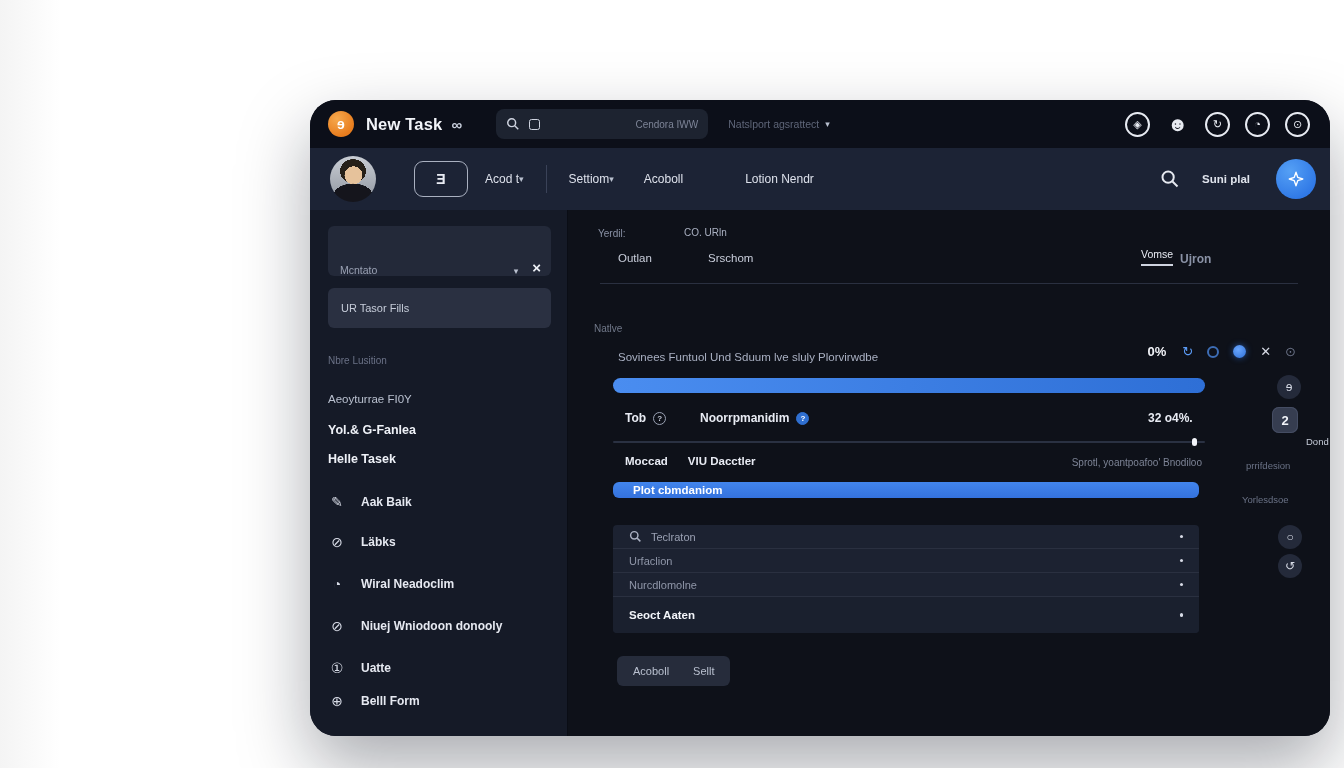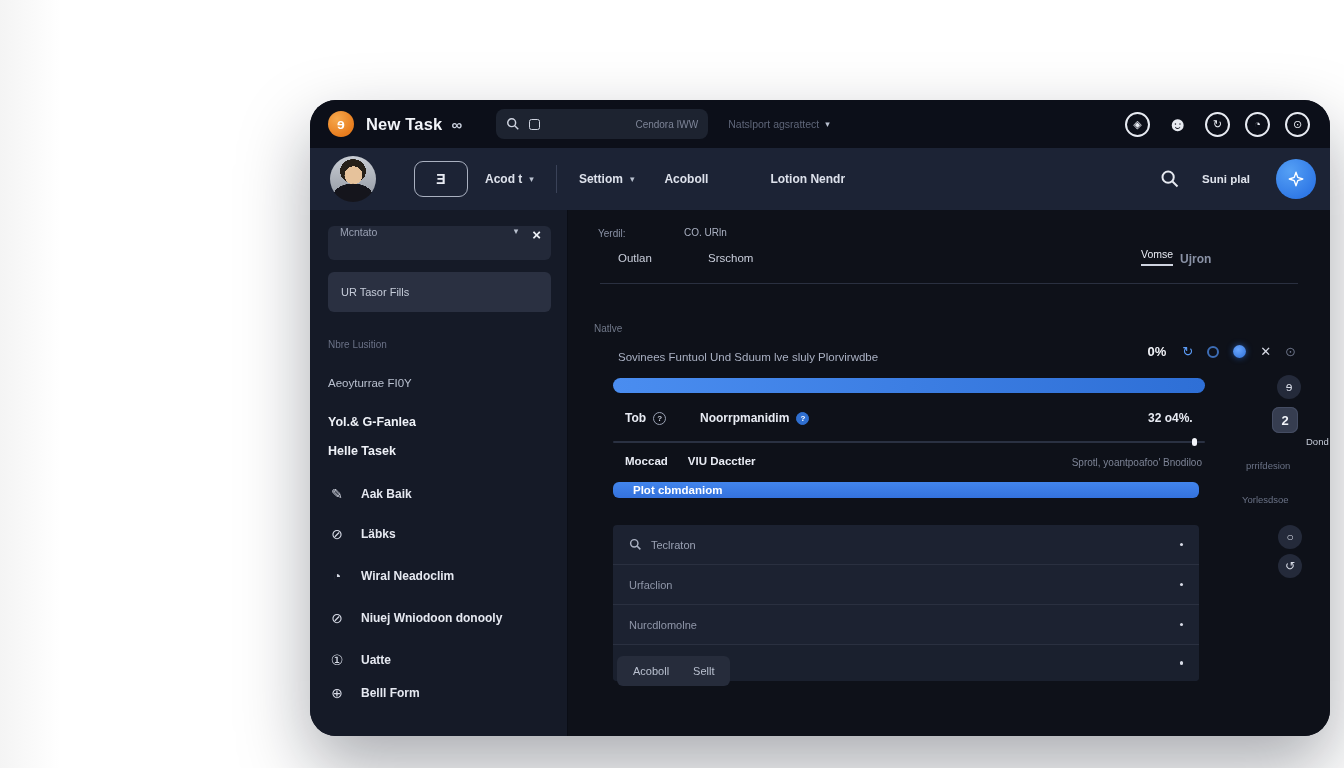--- a/index.html
+++ b/index.html
@@ -28,44 +28,44 @@
   
   .toolbar { height:62px; background:#1c2335; display:flex; align-items:center; padding:0 14px 0 20px; flex:0 0 auto; }
   .avatar { width:46px; height:46px; border-radius:50%; flex:0 0 auto;
             background:
               radial-gradient(ellipse 20px 13px at 50% 88%, #15151c 0 99%, transparent 100%),
               radial-gradient(circle 9px at 51% 42%, #e6c29b 0 99%, transparent 100%),
               radial-gradient(ellipse 13px 12px at 50% 33%, #262019 0 99%, transparent 100%),
               linear-gradient(180deg,#c9cdd4,#8f959f); }
   .outline-btn { width:54px; height:36px; border:1.5px solid #a9b0c0; border-radius:9px; margin-left:38px;
                  display:grid; place-items:center; color:#e8ebf3; font-size:14px; font-weight:bold; }
-  .tb-item { color:#dde1eb; font-size:12px; font-weight:bold; display:flex; align-items:center; gap:7px; }
+  .tb-item { color:#dde1eb; font-size:12px; font-weight:normal; display:flex; align-items:center; }
   .caret { font-size:9px; color:#b9c0cf; }
   .v-div { width:1px; height:28px; background:#3a4258; margin:0 22px; }
   .tb-right { margin-left:auto; display:flex; align-items:center; }
   .suni { color:#dfe3ec; font-size:11.5px; font-weight:bold; margin-left:22px; }
   .fab { width:40px; height:40px; border-radius:50%; margin-left:26px;
          background:radial-gradient(circle at 35% 30%,#55a0f5,#2f78e6 75%); display:grid; place-items:center; }
 
   
   .body { flex:1; display:flex; min-height:0; }
   .sidebar { width:258px; flex:0 0 auto; background:#151a27; border-right:1px solid #0a0d15; padding:16px 16px 0 18px; }
   .main { flex:1; position:relative; background:#0e1119; }
 
   
-  .sb-select { height:34px; background:#232939; border-radius:6px; display:flex; align-items:flex-start; padding:0 10px 0 12px; }
+  .sb-select { height:50px; background:#232939; border-radius:6px; display:flex; align-items:flex-end; padding:0 10px 0 12px; }
   .sb-select .val { color:#9aa1b3; font-size:10.5px; }
   .sb-select .caret { margin-left:auto; }
   .sb-select .close { color:#eef1f7; font-size:15px; font-weight:bold; margin-left:14px; }
   .sb-panel { margin-top:12px; border-radius:6px; overflow:hidden; }
   .sb-row1 { height:40px; background:#2a3041; display:flex; align-items:center; padding:0 13px; color:#c6ccd9; font-size:11px; }
   .sb-row2 { height:36px; background:#1e2432; display:flex; align-items:center; padding:0 13px; color:#8f96a8; font-size:10.5px; }
   .sb-section { margin-top:27px; color:#6a7186; font-size:10px; }
   .sb-sub { margin-top:27px; color:#b9c0cf; font-size:11.5px; }
-  .sb-group { margin-top:26px; color:#eef1f7; font-size:12.5px; font-weight:bold; }
+  .sb-group { margin-top:18px; color:#eef1f7; font-size:12.5px; font-weight:bold; }
   .sb-group + .sb-group { margin-top:15px; }
   .sb-items { margin-top:28px; }
   .sb-item { display:flex; align-items:center; gap:15px; color:#e6e9f1; font-size:12px; font-weight:bold; margin-top:24px; }
   .sb-item .ico { width:18px; color:#d7dbe6; font-size:14px; font-weight:normal; text-align:center; }
   .sb-item.tight { margin-top:17px; }
 
   
   .abs { position:absolute; }
   .meta-label { color:#8a92a6; font-size:10px; }
   .meta-val { color:#aab1c2; font-size:10px; }
@@ -89,21 +89,21 @@
            display:grid; place-items:center; }
   .qmark.fill { background:#2f6fd0; border-color:#2f6fd0; color:#fff; }
   .pct2 { color:#e8ebf3; font-size:12px; font-weight:bold; }
   .slider { height:2px; background:#2a3142; border-radius:2px; }
   .slider .knob { position:absolute; right:8px; top:-3px; width:5px; height:8px; border-radius:3px; background:#f2f4f9; }
   .detail-left { display:flex; gap:20px; color:#e8ebf3; font-size:11.5px; font-weight:bold; }
   .detail-right { color:#7d8496; font-size:10px; }
   .primary-btn { background:linear-gradient(180deg,#4285ec,#3472dd); border-radius:6px; display:flex; align-items:center;
                  padding-left:20px; color:#ffffff; font-size:11.5px; font-weight:bold; }
   .list { background:#1c2231; border-radius:4px; overflow:hidden; }
-  .list-row { height:40px; display:flex; align-items:center; padding:0 16px; border-bottom:1px solid #2a3040; }
+  .list-row { height:24px; display:flex; align-items:center; padding:0 16px; border-bottom:1px solid #2a3040; }
   .list-row:last-child { border-bottom:none; }
   .list-row .txt { color:#8f96a8; font-size:11px; margin-left:0; }
   .list-row .txt.srch { color:#9aa1b3; margin-left:9px; }
   .list-row .dot { margin-left:auto; width:3.5px; height:3.5px; border-radius:50%; background:#d7dbe6; }
   .list-row.strong { height:36px; background:#1a202e; }
   .list-row.strong .txt { color:#f2f4f9; font-size:11.5px; font-weight:bold; }
   .footer-btns { background:#262c3b; border-radius:6px; display:flex; align-items:center; padding:0 16px; gap:24px; height:30px; }
   .footer-btns span { color:#b9c0cf; font-size:11px; }
 
   

